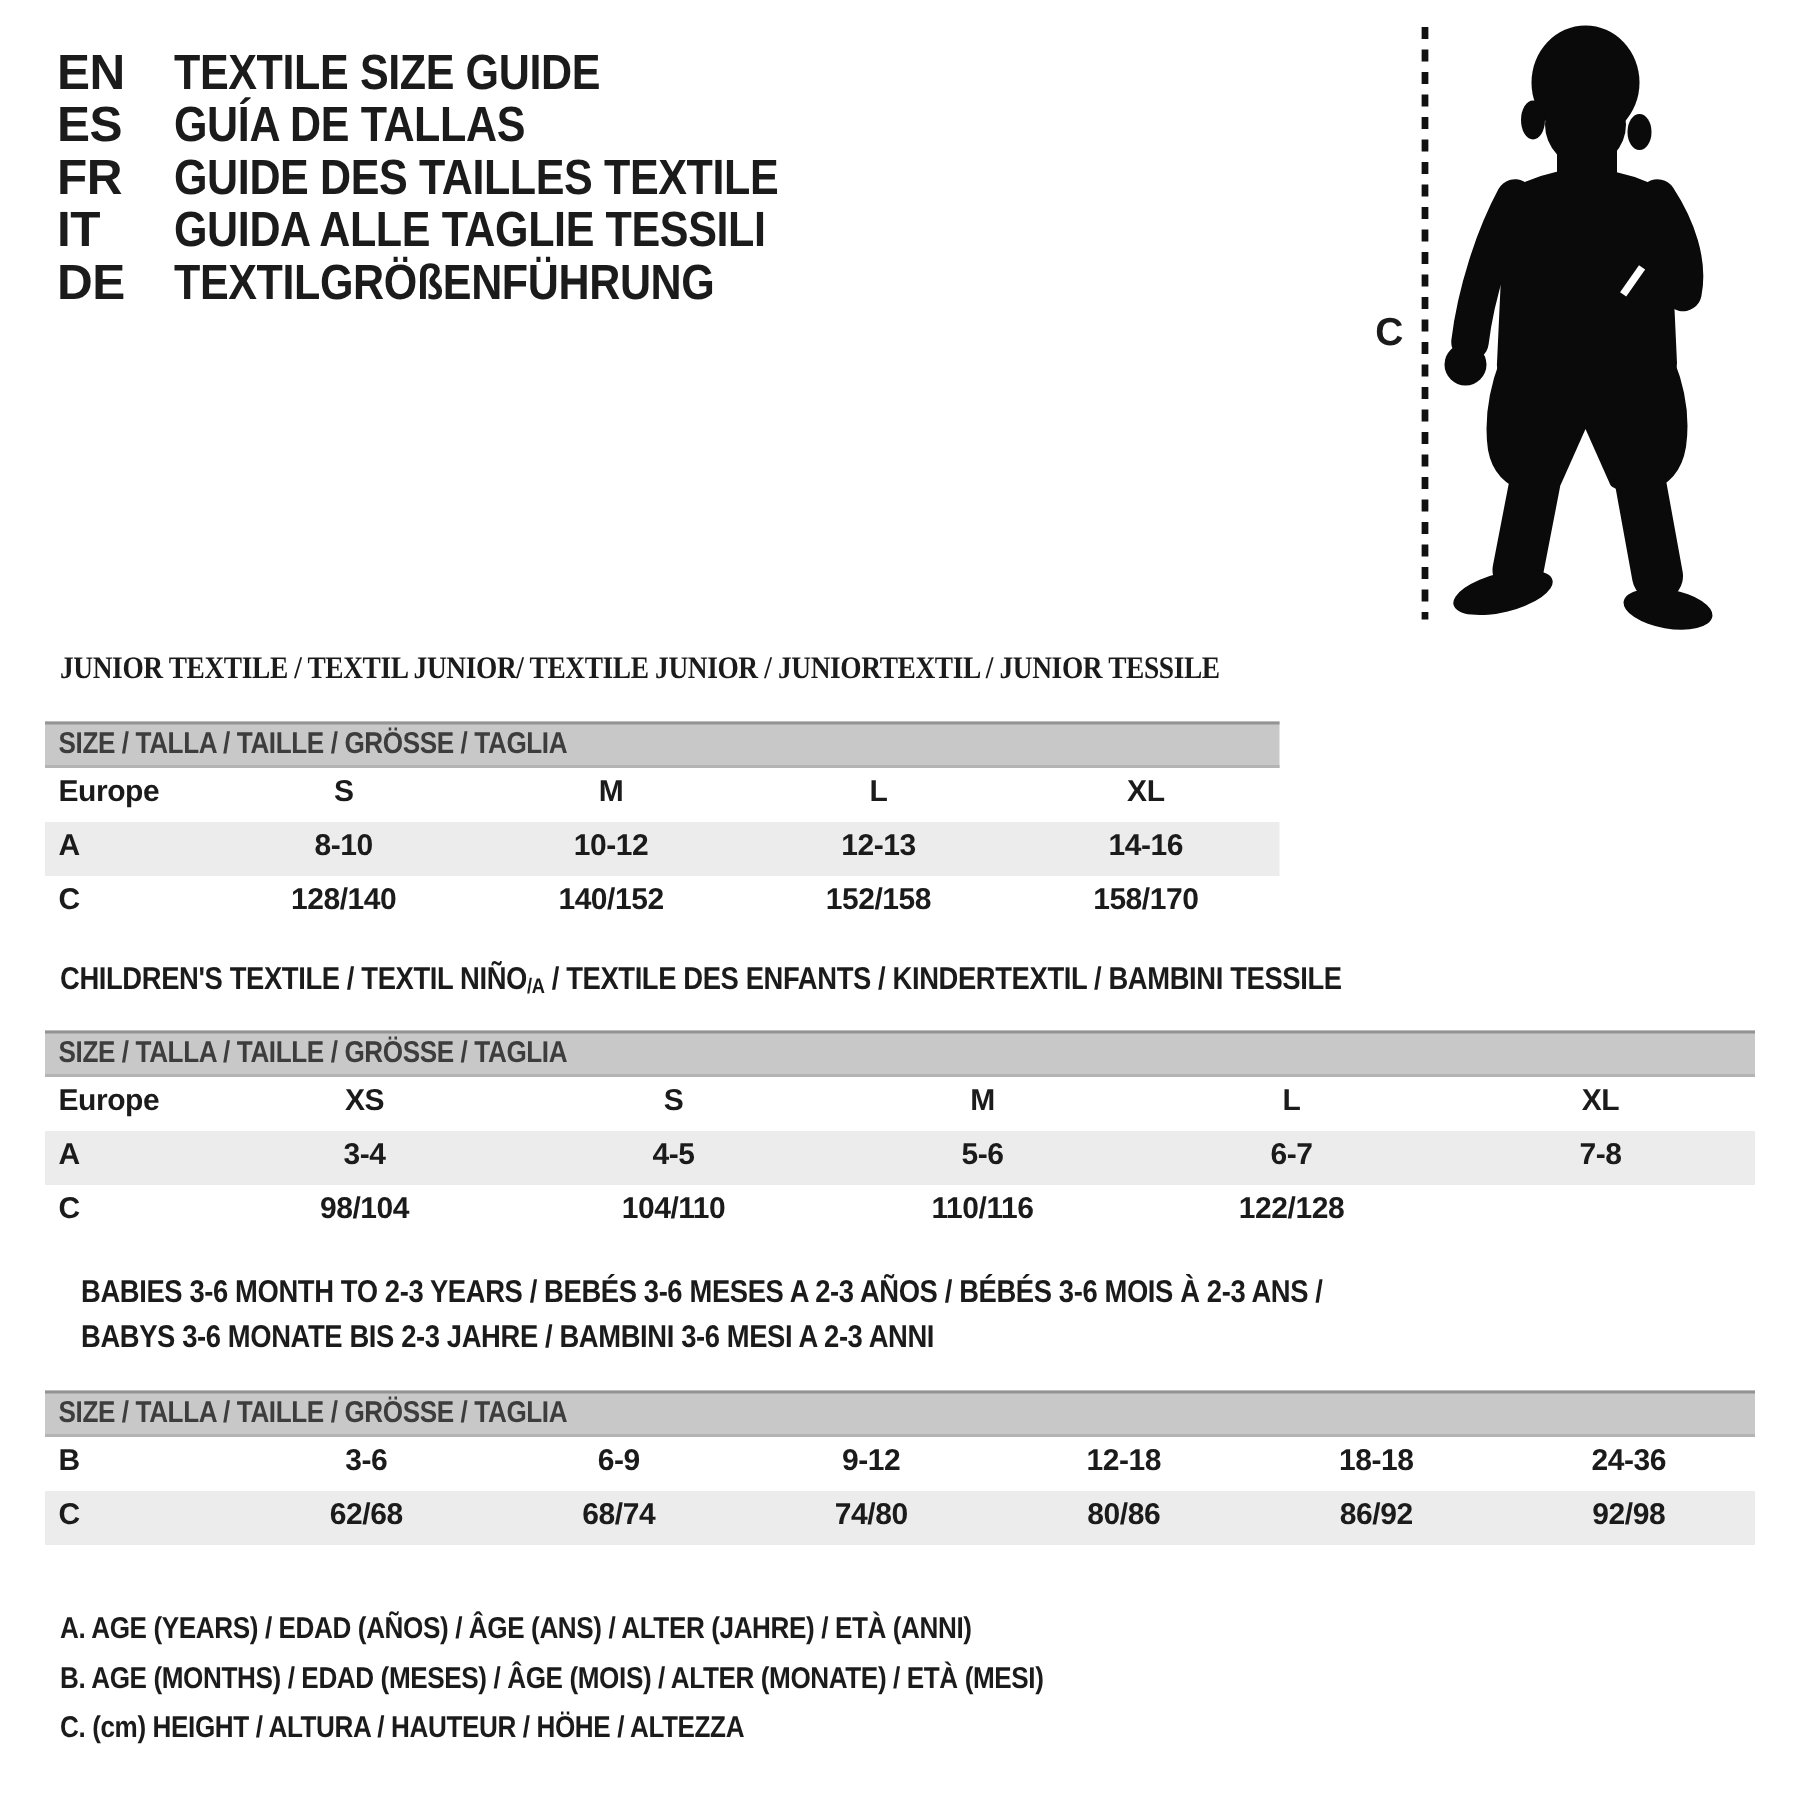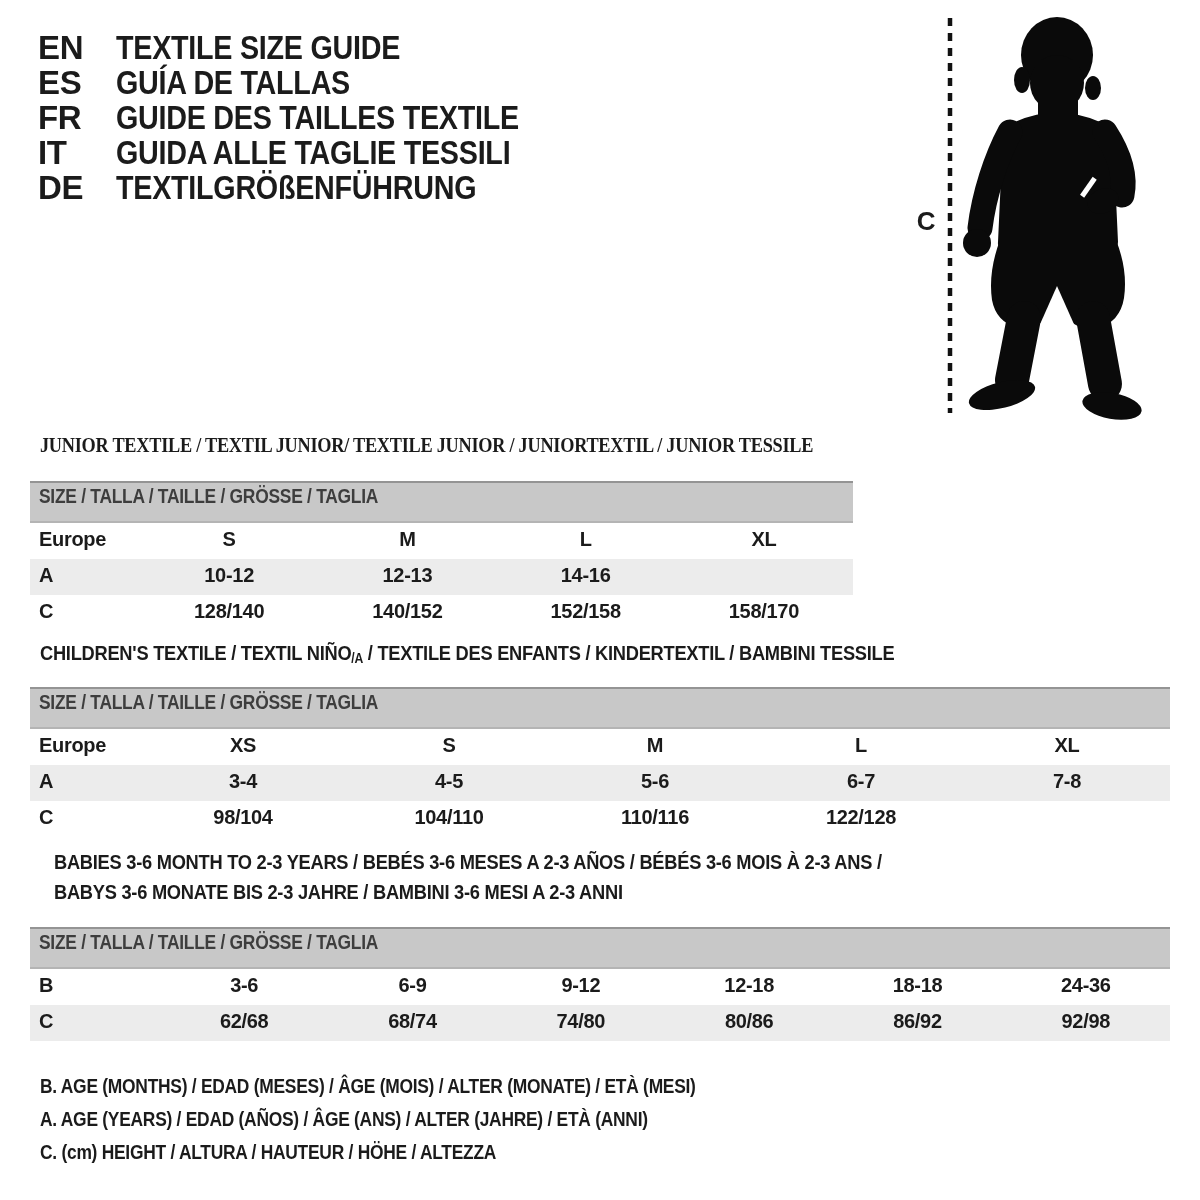--- a/index.html
+++ b/index.html
@@ -42,21 +42,21 @@
   #children-title{top:641px;left:40px;}
   #babies-title{top:847px;left:40px;margin-left:14px;}
   #babies-title .tline{display:block;height:30px;line-height:30px;}
   .title-sub{font-size:14px;vertical-align:-3px;}
   
   .size-table{left:30px;}
   #junior-table{top:481px;width:823px;}
   #children-table{top:687px;width:1140px;}
   #babies-table{top:927px;width:1140px;}
   .thead{
-    height:42px;line-height:27px;
+    height:31px;line-height:27px;
     background:var(--table-header-bg);
     border-top:2px solid var(--table-header-border);
     border-bottom:2px solid #b4b4b4;
     color:var(--table-header-text);
     font-size:20px;
     padding-left:9px;
   }
   .trow{display:grid;height:36px;line-height:33px;font-size:20px;}
   .cols5{grid-template-columns:110px repeat(4,1fr);}
   .cols6{grid-template-columns:110px repeat(5,1fr);}
@@ -134,20 +134,21 @@
   </div>
   <div class="trow cols5">
     <span class="tlabel">Europe</span>
     <span class="tval">S</span>
     <span class="tval">M</span>
     <span class="tval">L</span>
     <span class="tval">XL</span>
   </div>
   <div class="trow cols5 shaded">
     <span class="tlabel">A</span>
+    <span class="tval">8-10</span>
     <span class="tval">10-12</span>
     <span class="tval">12-13</span>
     <span class="tval">14-16</span>
   </div>
   <div class="trow cols5">
     <span class="tlabel">C</span>
     <span class="tval">128/140</span>
     <span class="tval">140/152</span>
     <span class="tval">152/158</span>
     <span class="tval">158/170</span>
@@ -210,16 +211,16 @@
     <span class="tval">62/68</span>
     <span class="tval">68/74</span>
     <span class="tval">74/80</span>
     <span class="tval">80/86</span>
     <span class="tval">86/92</span>
     <span class="tval">92/98</span>
   </div>
 </div>
 
 <div class="abs legend">
+  <div class="legend-line"><span class="condensed">A. AGE (YEARS) / EDAD (AÑOS) / ÂGE (ANS) / ALTER (JAHRE) / ETÀ (ANNI)</span></div>
   <div class="legend-line"><span class="condensed">B. AGE (MONTHS) / EDAD (MESES) / ÂGE (MOIS) / ALTER (MONATE) / ETÀ (MESI)</span></div>
-  <div class="legend-line"><span class="condensed">A. AGE (YEARS) / EDAD (AÑOS) / ÂGE (ANS) / ALTER (JAHRE) / ETÀ (ANNI)</span></div>
   <div class="legend-line"><span class="condensed">C. (cm) HEIGHT / ALTURA / HAUTEUR / HÖHE / ALTEZZA</span></div>
 </div>
 
 </body></html>

